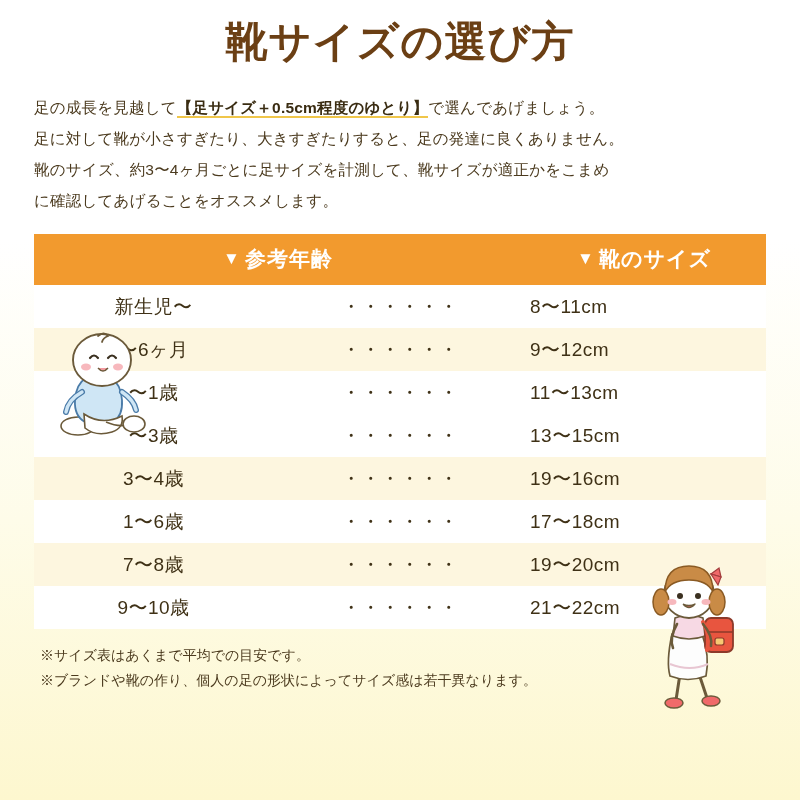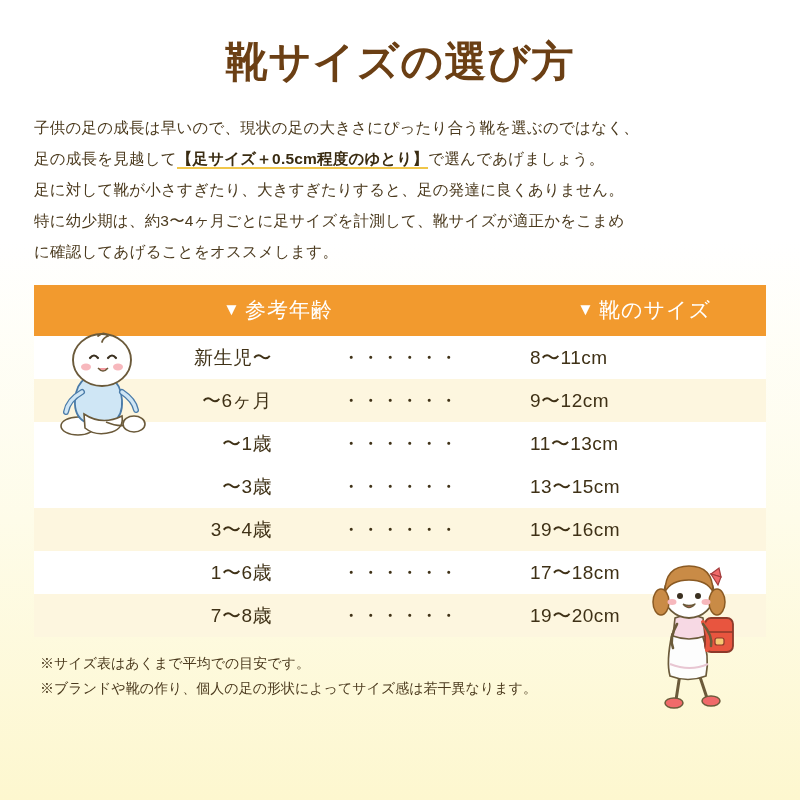--- a/index.html
+++ b/index.html
@@ -32,21 +32,21 @@
     z-index: 2;
   }
 
   
   .title {
     text-align: center;
     color: #6b3f14;
     font-size: 42px;
     font-weight: bold;
     letter-spacing: 1px;
-    padding-top: 34px;
+    padding-top: 14px;
     margin: 0;
     font-family: "Liberation Sans", sans-serif;
   }
 
   
   .intro {
     margin: 22px 34px 0 34px;
     color: #4b3a1e;
     font-size: 15.5px;
     line-height: 2.0;
@@ -67,41 +67,41 @@
   }
   table.size-table {
     width: 100%;
     border-collapse: collapse;
     table-layout: fixed;
   }
   table.size-table th {
     background: #f29a2e;
     color: #ffffff;
     font-size: 21px;
-    font-weight: normal;
+    font-weight: bold;
     padding: 11px 0 12px 0;
     letter-spacing: 1px;
   }
   table.size-table th .tri {
     font-size: 17px;
     vertical-align: 2px;
     margin-right: 4px;
   }
   table.size-table td {
     height: 41px;
     font-size: 19px;
     color: #3f3116;
     vertical-align: middle;
     letter-spacing: 0.5px;
   }
   tr.odd td { background: #ffffff; }
   tr.even td { background: #fdf6df; }
 
   td.age {
-    text-align: right;
+    text-align: center;
     padding-right: 6px;
     width: 46%;
   }
   td.dots {
     width: 8%;
     text-align: center;
     color: #e0b84e;
     font-size: 13px;
     letter-spacing: 2px;
     white-space: nowrap;
@@ -144,24 +144,23 @@
 <body>
 
 <div class="page">
   <div class="bg-wash"></div>
 
   <div class="content">
 
     <h1 class="title">靴サイズの選び方</h1>
 
     <div class="intro">
-      <div>子供の足の成長は早いので、現状の足の大きさにぴったり合う靴を選ぶのではなく、</div>
       <div><span>足の成長を見越して</span><span class="hl">【足サイズ＋0.5cm程度のゆとり】</span><span>で選んであげましょう。</span></div>
       <div>足に対して靴が小さすぎたり、大きすぎたりすると、足の発達に良くありません。</div>
-      <div>特に幼少期は、約3〜4ヶ月ごとに足サイズを計測して、靴サイズが適正かをこまめ</div>
+      <div>靴のサイズ、約3〜4ヶ月ごとに足サイズを計測して、靴サイズが適正かをこまめ</div>
       <div>に確認してあげることをオススメします。</div>
     </div>
 
     <div class="table-wrap">
       <table class="size-table">
         <thead>
           <tr>
             <th colspan="2"><span class="tri">▼</span><span>参考年齢</span></th>
             <th><span class="tri">▼</span><span>靴のサイズ</span></th>
           </tr>
@@ -195,20 +194,25 @@
           <tr class="odd">
             <td class="age">1〜6歳</td>
             <td class="dots">・・・・・・</td>
             <td class="size">17〜18cm</td>
           </tr>
           <tr class="even">
             <td class="age">7〜8歳</td>
             <td class="dots">・・・・・・</td>
             <td class="size">19〜20cm</td>
           </tr>
+          <tr class="odd">
+            <td class="age">9〜10歳</td>
+            <td class="dots">・・・・・・</td>
+            <td class="size">21〜22cm</td>
+          </tr>
         </tbody>
       </table>
     </div>
 
     <div class="notes">
       <div>※サイズ表はあくまで平均での目安です。</div>
       <div>※ブランドや靴の作り、個人の足の形状によってサイズ感は若干異なります。</div>
     </div>
   </div>
 

